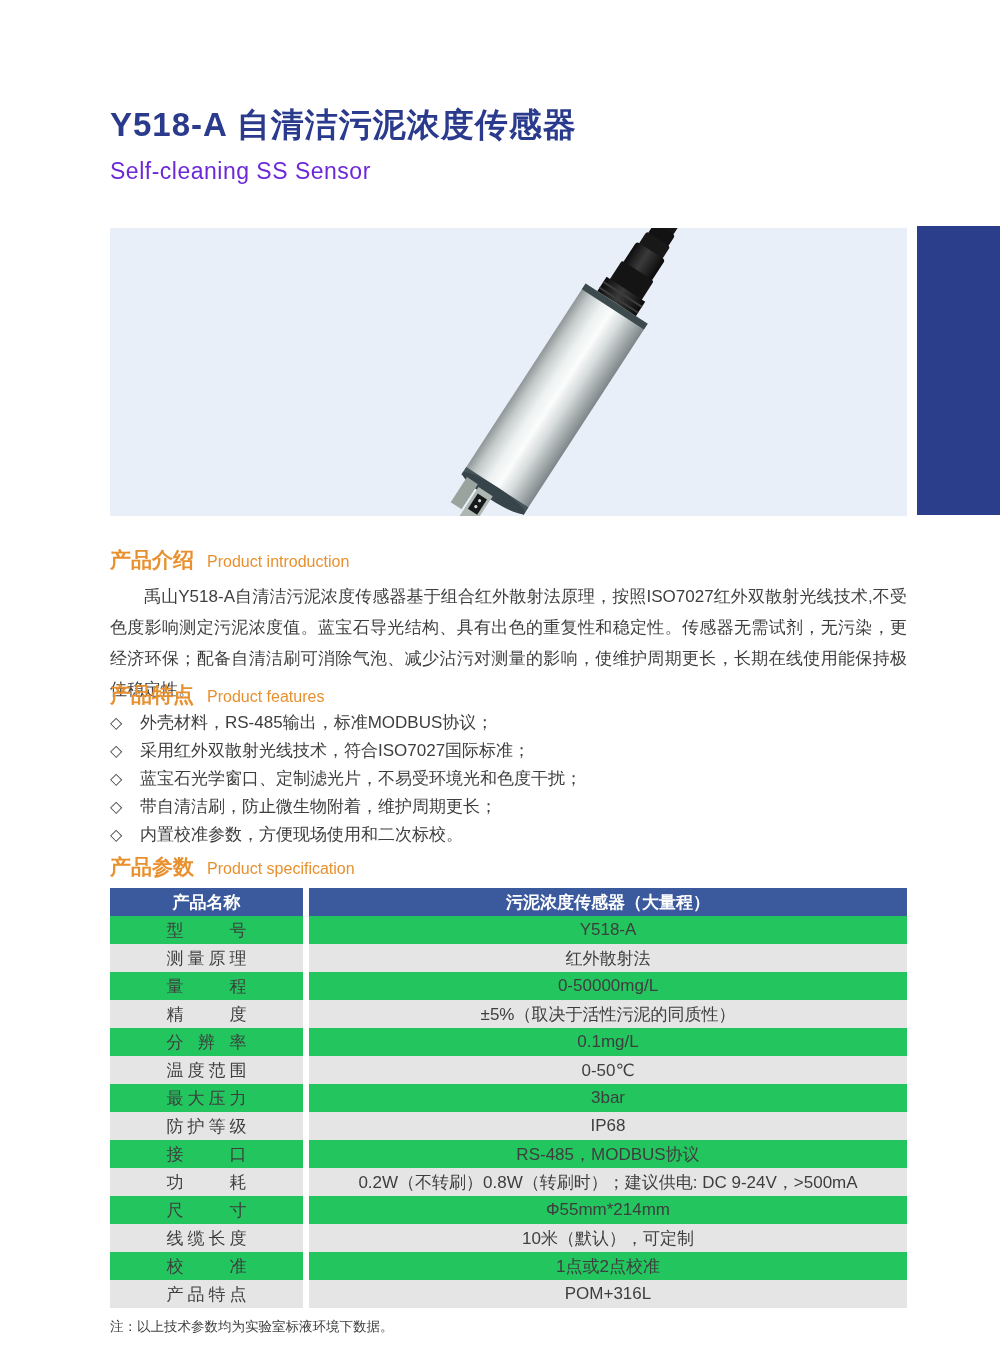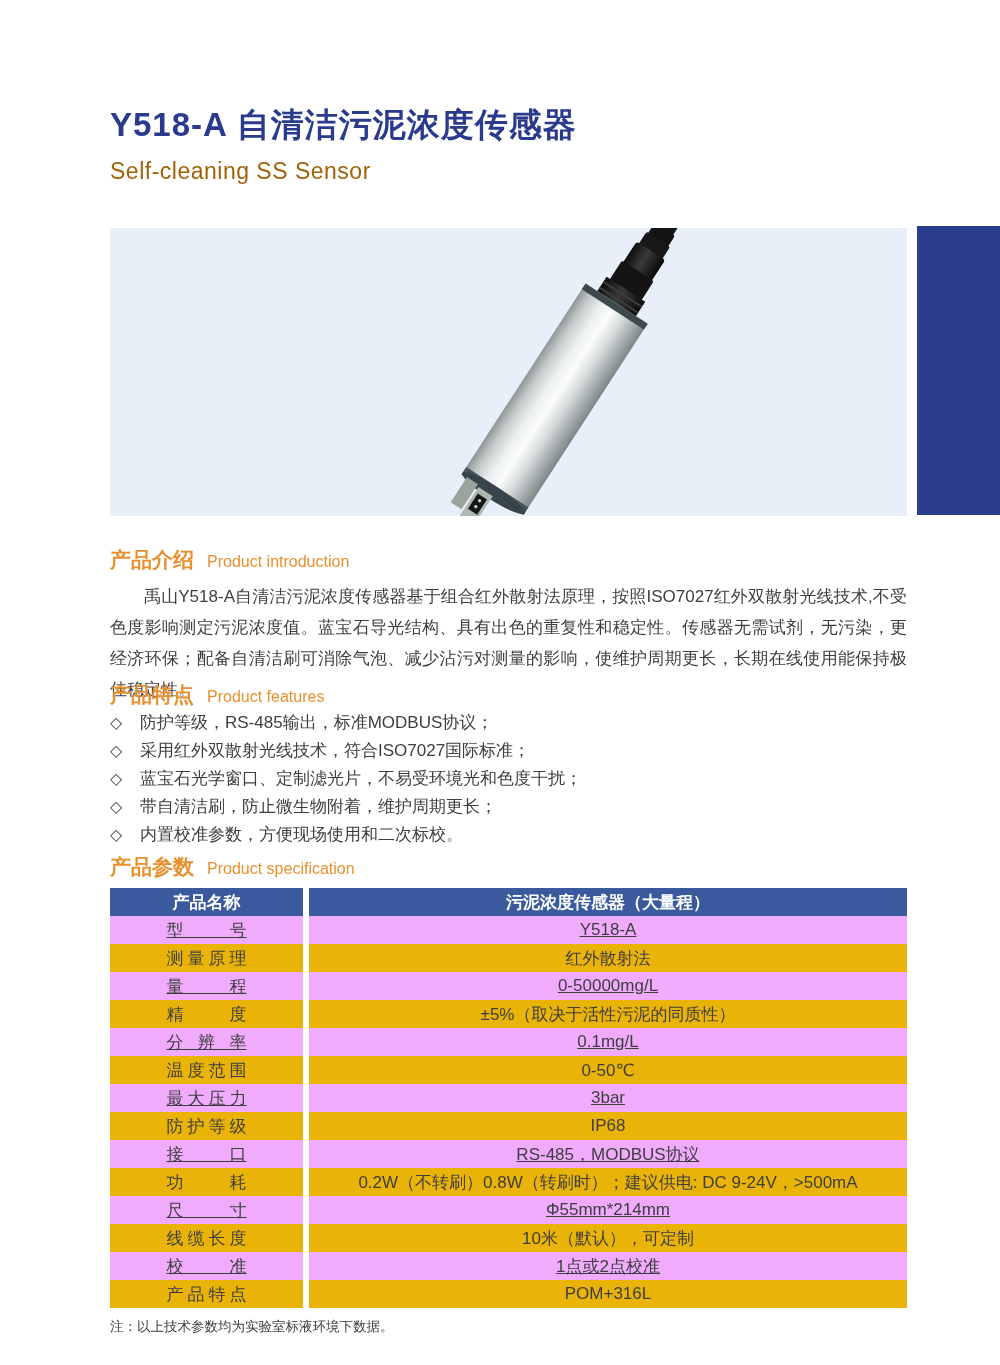--- a/index.html
+++ b/index.html
@@ -8,21 +8,21 @@
   .page { position:relative; width:1000px; height:1365px; background:#ffffff; overflow:hidden; }
 
   
   .title-cn {
     position:absolute; left:110px; top:103px;
     font-size:33px; font-weight:bold; color:#2a3a8c; letter-spacing:1px;
     white-space:nowrap;
   }
   .title-en {
     position:absolute; left:110px; top:158px;
-    font-size:23px; font-weight:400; color:#a16207; letter-spacing:0.5px;
+    font-size:23px; font-weight:400; color:#6d28d9; letter-spacing:0.5px;
   }
 
   
   .hero {
     position:absolute; left:110px; top:228px; width:797px; height:288px;
     background:#e9eff8; overflow:hidden;
   }
   .hero svg { display:block; width:797px; height:288px; }
   .side-bar {
     position:absolute; left:917px; top:226px; width:83px; height:289px;
@@ -58,22 +58,22 @@
     width:193px; display:flex; align-items:center; justify-content:center;
     font-size:17px;
   }
   .trow .cvalue {
     flex:1; margin-left:6px; display:flex; align-items:center; justify-content:center;
     font-size:17px; text-align:center;
   }
   .trow.thead .cname, .trow.thead .cvalue {
     background:#3a5a9d; color:#ffffff; font-weight:bold; font-size:17px;
   }
-  .trow.gray .cname, .trow.gray .cvalue { background:#eab308; }
-  .trow.white .cname, .trow.white .cvalue { background:#f0abfc;text-decoration:underline; }
+  .trow.gray .cname, .trow.gray .cvalue { background:#e5e5e5; }
+  .trow.white .cname, .trow.white .cvalue { background:#22c55e; }
   .jname {
     display:inline-block; width:80px;
     text-align:justify; text-align-last:justify;
   }
 
   
   .note {
     position:absolute; left:110px; top:1318px;
     font-size:13.5px; color:#3e3e3e;
   }
@@ -139,21 +139,21 @@
 
   <div class="sec-title" id="intro-title">
     <span class="cn">产品介绍</span><span class="en">Product introduction</span>
   </div>
   <p class="intro-body">禹山Y518-A自清洁污泥浓度传感器基于组合红外散射法原理，按照ISO7027红外双散射光线技术,不受色度影响测定污泥浓度值。蓝宝石导光结构、具有出色的重复性和稳定性。传感器无需试剂，无污染，更经济环保；配备自清洁刷可消除气泡、减少沾污对测量的影响，使维护周期更长，长期在线使用能保持极佳稳定性。</p>
 
   <div class="sec-title" id="features-title">
     <span class="cn">产品特点</span><span class="en">Product features</span>
   </div>
   <ul class="features">
-    <li><span class="dia">◇</span><span>防护等级，RS-485输出，标准MODBUS协议；</span></li>
+    <li><span class="dia">◇</span><span>外壳材料，RS-485输出，标准MODBUS协议；</span></li>
     <li><span class="dia">◇</span><span>采用红外双散射光线技术，符合ISO7027国际标准；</span></li>
     <li><span class="dia">◇</span><span>蓝宝石光学窗口、定制滤光片，不易受环境光和色度干扰；</span></li>
     <li><span class="dia">◇</span><span>带自清洁刷，防止微生物附着，维护周期更长；</span></li>
     <li><span class="dia">◇</span><span>内置校准参数，方便现场使用和二次标校。</span></li>
   </ul>
 
   <div class="sec-title" id="specs-title">
     <span class="cn">产品参数</span><span class="en">Product specification</span>
   </div>
 

